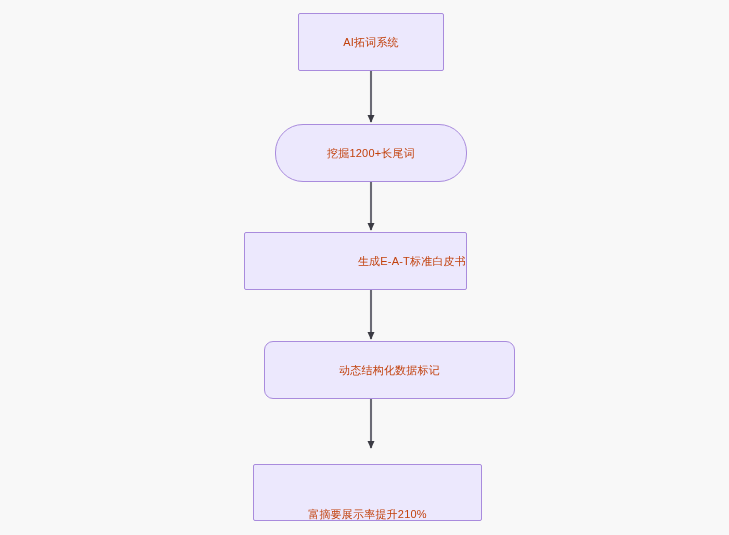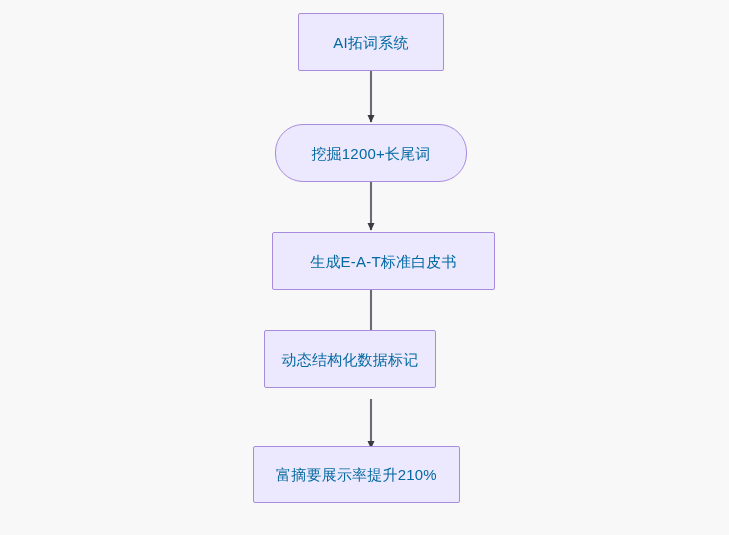--- a/index.html
+++ b/index.html
@@ -28,22 +28,22 @@
   }
   .node {
     position: absolute;
     box-sizing: border-box;
     background: #ece8fd;
     border: 1.4px solid #a98bdd;
     border-radius: 2px;
     display: flex;
     align-items: center;
     justify-content: center;
-    color: #0369a1;
-    font-size: 15px;
+    color: #c2410c;
+    font-size: 11px;
     line-height: 1;
     letter-spacing: 0.2px;
     white-space: nowrap;
   }
   .node-label {
     display: block;
   }
 </style>
 </head>
 <body>
@@ -65,25 +65,25 @@
   </svg>
 
   <div class="node" style="left:298px; top:13px; width:146px; height:58px;">
     <span class="node-label">AI拓词系统</span>
   </div>
 
   <div class="node" style="left:275px; top:124px; width:192px; height:58px;border-radius:28px;">
     <span class="node-label">挖掘1200+长尾词</span>
   </div>
 
-  <div class="node" style="left:272px; top:232px; width:223px; height:58px;">
+  <div class="node" style="left:244px; top:232px; width:223px; height:58px;justify-content:flex-end;">
     <span class="node-label">生成E-A-T标准白皮书</span>
   </div>
 
-  <div class="node" style="left:264px; top:330px; width:172px; height:58px;">
+  <div class="node" style="left:264px; top:341px; width:251px; height:58px;border-radius:9px;">
     <span class="node-label">动态结构化数据标记</span>
   </div>
 
-  <div class="node" style="left:253px; top:446px; width:207px; height:57px;">
+  <div class="node" style="left:253px; top:464px; width:229px; height:57px;align-items:flex-end;">
     <span class="node-label">富摘要展示率提升210%</span>
   </div>
 
 </div>
 
 </body></html>

